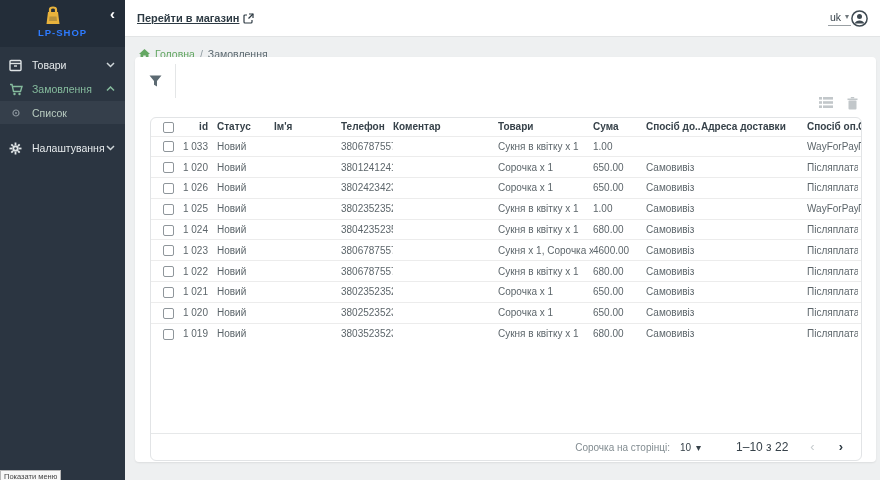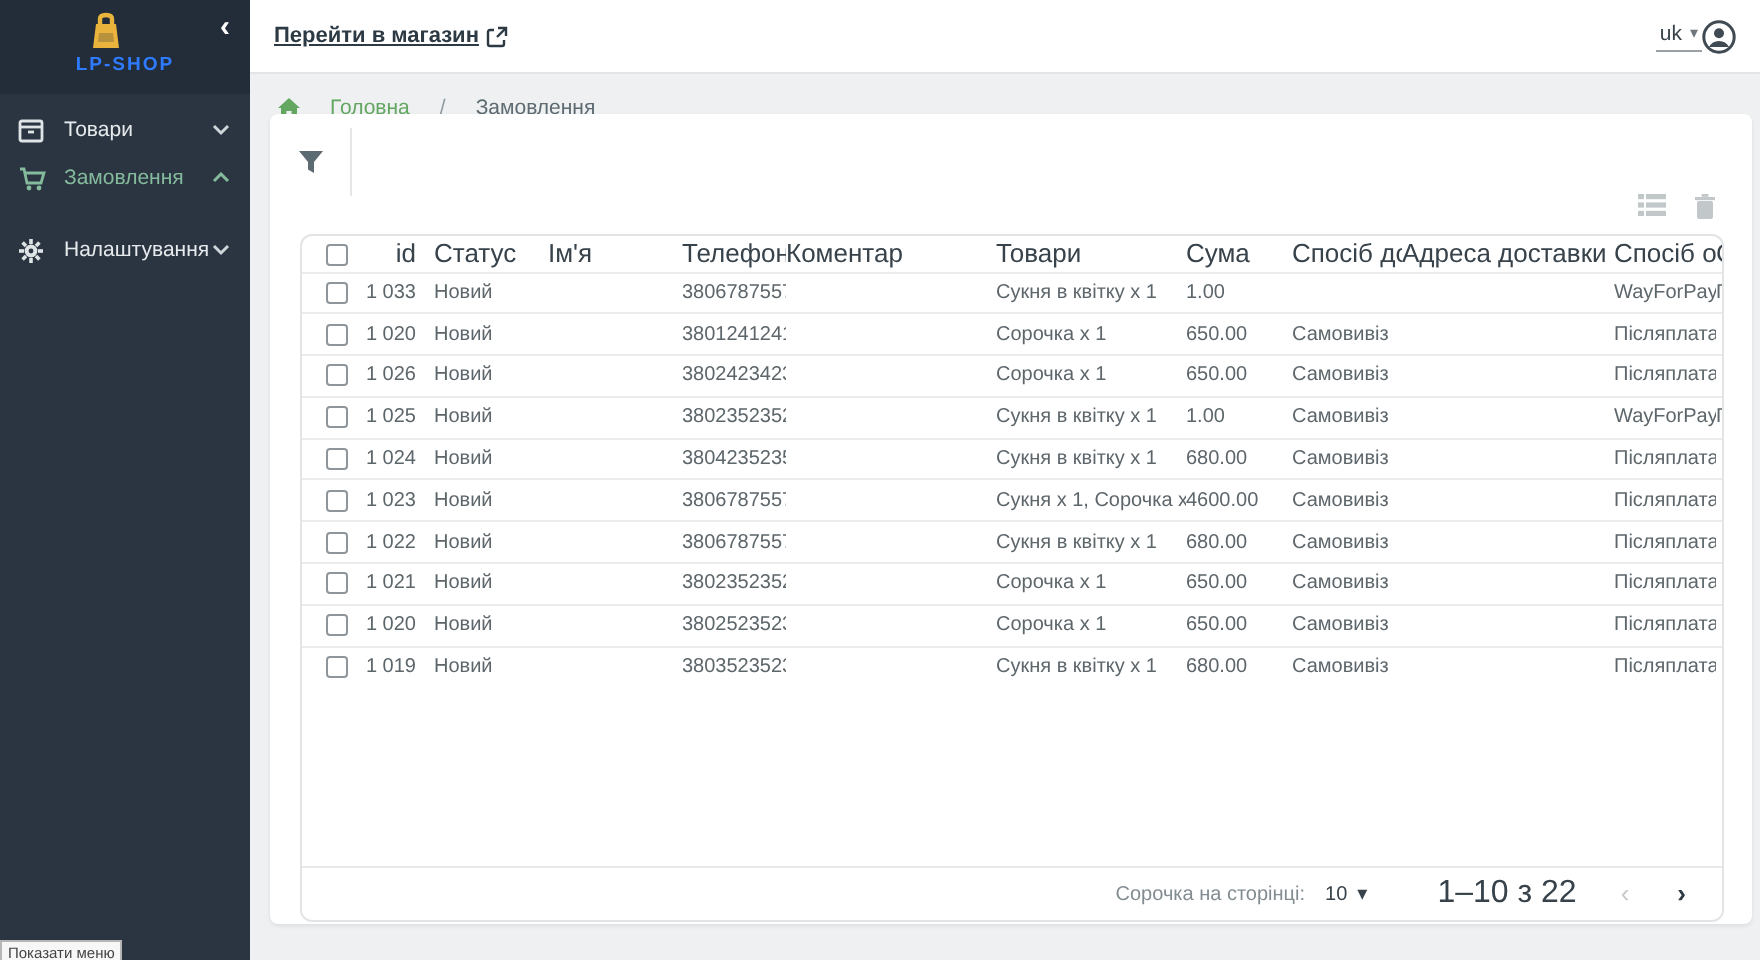--- a/index.html
+++ b/index.html
@@ -38,21 +38,21 @@
   .store-link { display:flex; align-items:center; gap:4px; cursor:pointer; }
   .store-link span { font-size:11px; color:#2d3a43; font-weight:bold;
     text-decoration:underline; }
   .topbar-right { margin-left:auto; display:flex; align-items:center; gap:0; }
   .lang-select { display:flex; align-items:center; gap:4px;
     border-bottom:1px solid #9aa0a4; padding:0 2px 2px 2px; cursor:pointer; }
   .lang-select .lang { font-size:10.5px; color:#37424a; }
   .caret { font-size:8px; color:#6f777c; }
 
   
-  .breadcrumb { display:flex; align-items:center; gap:15px; padding:10px 0 0 14px;
+  .breadcrumb { display:flex; align-items:center; gap:5px; padding:10px 0 0 14px;
     height:24px; }
   .crumb-home { font-size:10.5px; color:#64a763; text-decoration:underline;
     cursor:pointer; }
   .crumb-sep { font-size:10.5px; color:#8d999f; }
   .crumb-cur { font-size:10.5px; color:#5d6a71; }
 
   
   .card { position:absolute; left:10px; right:4px; top:57px; bottom:18px;
     background:#ffffff; border-radius:4px;
     box-shadow:0 1px 2px rgba(0,0,0,.08); }
@@ -70,38 +70,38 @@
   .export-bar { height:19px; display:flex; justify-content:flex-end;
     align-items:center; padding:4px 10px 0 0; }
   .export-btn { display:flex; align-items:center; gap:4px; background:none;
     border:none; color:#74bf78; font-family:inherit; font-size:9.5px;
     font-weight:bold; letter-spacing:.5px; cursor:pointer; }
   .table-clip { overflow:hidden; }
   table { border-collapse:collapse; table-layout:fixed; width:767px; }
   col.c0{width:28px} col.c1{width:38px} col.c2{width:57px} col.c3{width:67px}
   col.c4{width:52px} col.c5{width:105px} col.c6{width:95px} col.c7{width:53px}
   col.c8{width:55px} col.c9{width:106px} col.c10{width:51px} col.c11{width:60px}
-  th { height:18px; font-size:13px; font-weight:normal; color:#37424a;
+  th { height:18px; font-size:10px; font-weight:bold; color:#37424a;
     text-align:left; padding:0 26px 0 0; white-space:nowrap; overflow:hidden; }
   td { height:20.8px; font-size:10px; color:#5d666b; padding:0 8px 0 0;
     border-top:1px solid #ececec; white-space:nowrap; overflow:hidden; }
   th.num, td.num { text-align:right; padding-right:9px; }
   .cb-cell { padding-left:12px !important; }
   .cb { display:inline-block; width:11px; height:11px; border:1.5px solid #8f969b;
     border-radius:2px; vertical-align:middle; cursor:pointer; background:#fff; }
   .filler { flex:1; }
 
   
   .pagination { height:27px; border-top:1px solid #e6e8e9; display:flex;
     align-items:center; justify-content:flex-end; padding-right:14px; gap:0; }
   .pg-label { font-size:10px; color:#828c91; margin-right:10px; }
   .pg-size { display:flex; align-items:center; gap:5px; cursor:pointer;
     margin-right:35px; }
   .pg-size span { font-size:10px; color:#37424a; }
-  .pg-range { font-size:16px; color:#37424a; margin-right:22px; }
+  .pg-range { font-size:12px; color:#37424a; margin-right:22px; }
   .pg-prev { font-size:13px; color:#c6cbce; margin-right:24px; cursor:default;
     line-height:10px; }
   .pg-next { font-size:13px; color:#2d3a43; font-weight:bold; cursor:pointer;
     line-height:10px; margin-right:4px; }
 </style>
 </head>
 <body>
 
 <div class="sidebar">
   <div class="logo-area">
@@ -138,20 +138,29 @@
             <circle cx="5.5" cy="11" r="1.2" fill="#85bb9d"></circle>
             <circle cx="10.5" cy="11" r="1.2" fill="#85bb9d"></circle>
           </svg>
       </span>
       <span class="mi-label">Замовлення</span>
       <span class="mi-chev">
         <svg width="9" height="6" viewBox="0 0 9 6">
             <polyline points="1,4.5 4.5,1 8,4.5" fill="none" stroke="#85bb9d" stroke-width="1.5"></polyline>
           </svg>
       </span>
+    </div>
+    <div class="sub-item">
+      <span class="mi-icon" style="width:15px;display:flex;justify-content:center;">
+        <svg width="8" height="8" viewBox="0 0 8 8">
+            <circle cx="4" cy="4" r="3" fill="none" stroke="#8a949c" stroke-width="1.2"></circle>
+            <circle cx="4" cy="4" r="1" fill="#8a949c"></circle>
+          </svg>
+      </span>
+      <span class="mi-label">Список</span>
     </div>
     <div class="gap"></div>
     <div class="gap"></div>
     <div class="menu-item">
       <span class="mi-icon">
         <svg width="13" height="13" viewBox="0 0 13 13">
           <g stroke="#dfe4e6" stroke-width="1.8">
             <line x1="6.5" y1="0.5" x2="6.5" y2="3"></line>
               <line x1="6.5" y1="10" x2="6.5" y2="12.5"></line>
             <line x1="0.5" y1="6.5" x2="3" y2="6.5"></line>

